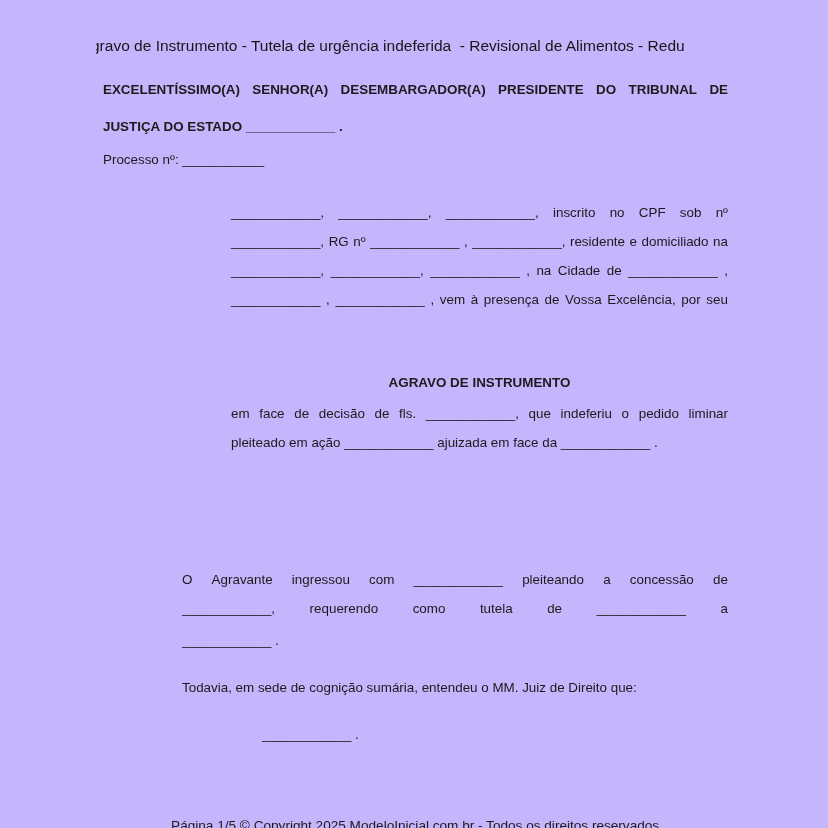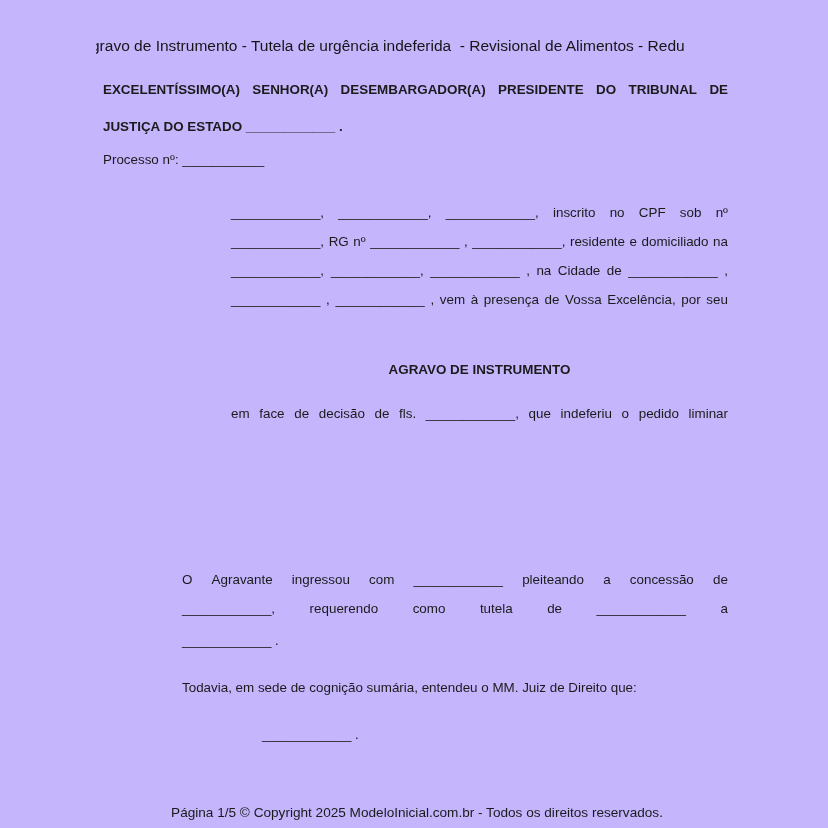--- a/index.html
+++ b/index.html
@@ -14,21 +14,21 @@
     overflow: hidden;
   }
   .line {
     position: absolute;
     font-size: 13.4px;
     line-height: 17px;
     white-space: pre;
     padding-left: 6px;
   }
   .bold { font-weight: bold; }
-  .center { text-align: center; }
+  .center { text-align: center; margin-top: 13px; }
   
   .jspread {
     display: flex;
     justify-content: space-between;
     white-space: nowrap;
   }
   .doc-header-title {
     position: absolute;
     top: 37px;
     left: 96px;
@@ -123,20 +123,21 @@
       <span>decisão</span>
       <span>de</span>
       <span>fls.</span>
       <span>____________,</span>
       <span>que</span>
       <span>indeferiu</span>
       <span>o</span>
       <span>pedido</span>
       <span>liminar</span>
     </div>
+  <div class="line" style="top:434px; left:225px;">pleiteado em ação ____________ ajuizada em face da ____________ .</div>
 
 
   <div class="line jspread" style="top:571px; left:176px; right:100px;">
       <span>O</span>
       <span>Agravante</span>
       <span>ingressou</span>
       <span>com</span>
       <span>____________</span>
       <span>pleiteando</span>
       <span>a</span>

